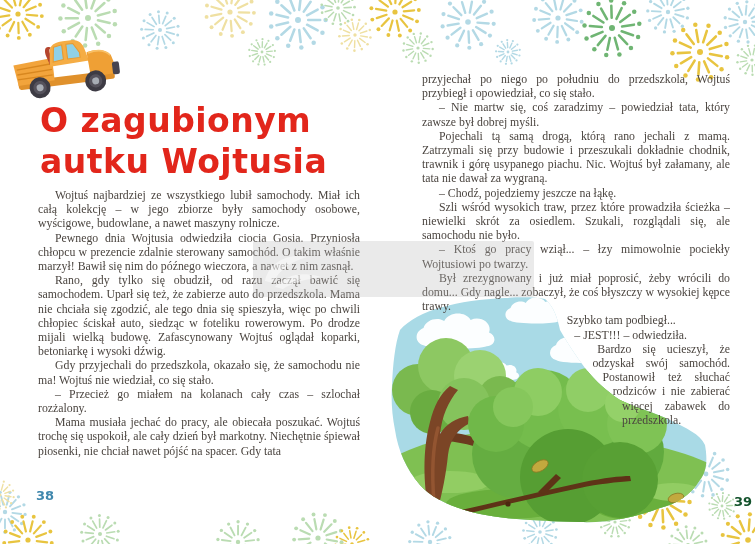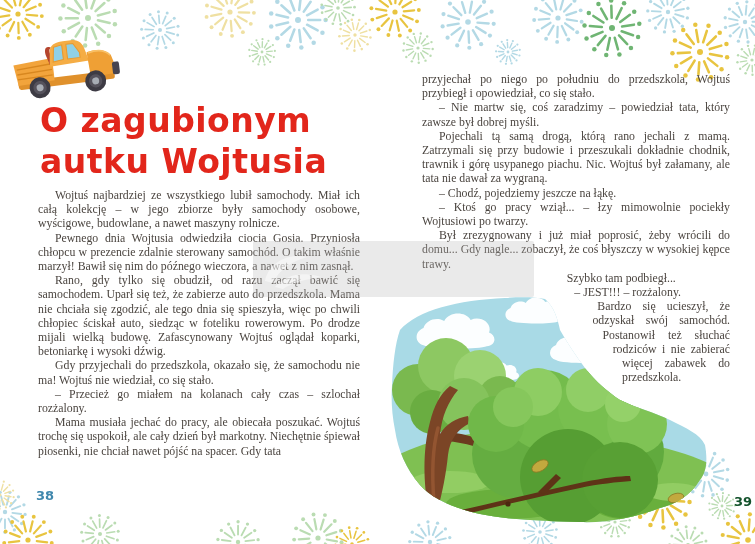--- a/index.html
+++ b/index.html
@@ -1032,25 +1032,26 @@
       <p>Gdy przyjechali do przedszkola, okazało się, że samochodu nie ma! Wojtuś nie wiedział, co się stało.</p>
       <p>– Przecież go miałem na kolanach cały czas – szlochał rozżalony.</p>
       <p>Mama musiała jechać do pracy, ale obiecała poszukać. Wojtuś trochę się uspokoił, ale cały dzień był markotny. Niechętnie śpiewał piosenki, nie chciał nawet pójść na spacer. Gdy tata</p>
     </div>
 
   <div class="col" id="right-col" lang="pl" style="color: rgb(74, 68, 63);">
       <p class="noindent">przyjechał po niego po południu do przedszkola, Wojtuś przybiegł i opowiedział, co się stało.</p>
       <p>– Nie martw się, coś zaradzimy – powiedział tata, który zawsze był dobrej myśli.</p>
       <p>Pojechali tą samą drogą, którą rano jechali z mamą. Zatrzymali się przy budowie i przeszukali dokładnie chodnik, trawnik i górę usypanego piachu. Nic. Wojtuś był załamany, ale tata nie dawał za wygraną.</p>
       <p>– Chodź, pojedziemy jeszcze na łąkę.</p>
+      <p>Szli wśród wysokich traw, przez które prowadziła ścieżka – niewielki skrót za osiedlem. Szukali, rozglądali się, ale samochodu nie było.</p>
       <p>– Ktoś go pracy wziął... – łzy mimowolnie pociekły Wojtusiowi po twarzy.</p>
       <p>Był zrezygnowany i już miał poprosić, żeby wrócili do domu... Gdy nagle... zobaczył, że coś błyszczy w wysokiej kępce trawy.</p>
       <div class="blob-spacer"></div>
       <p class="center-line">Szybko tam podbiegł...</p>
-      <p class="center-line">– JEST!!! – rozżalony.</p>
+      <p class="center-line">– JEST!!! – odwiedziła.</p>
       <p class="wrap-para">Bardzo się ucieszył, że odzyskał swój samochód. Postanowił też słuchać rodziców i nie zabierać więcej zabawek do przedszkola.</p>
     </div>
 
   <svg class="scene-svg" viewBox="0 0 322 236">
     <defs>
       <clipPath id="blobClip">
         <path d="M 12 38 C 30 18 70 8 117 6 C 132 5 147 5 157 7 C 166 14 170 28 172 38
                  C 180 52 188 64 197 76 C 208 90 220 100 232 108 C 248 116 266 120 282 128
                  C 298 136 312 142 317 153 C 320 170 318 180 312 188 C 302 204 288 212 272 216
                  C 246 226 218 231 192 230 C 158 229 120 228 92 222 C 66 216 44 207 32 193

